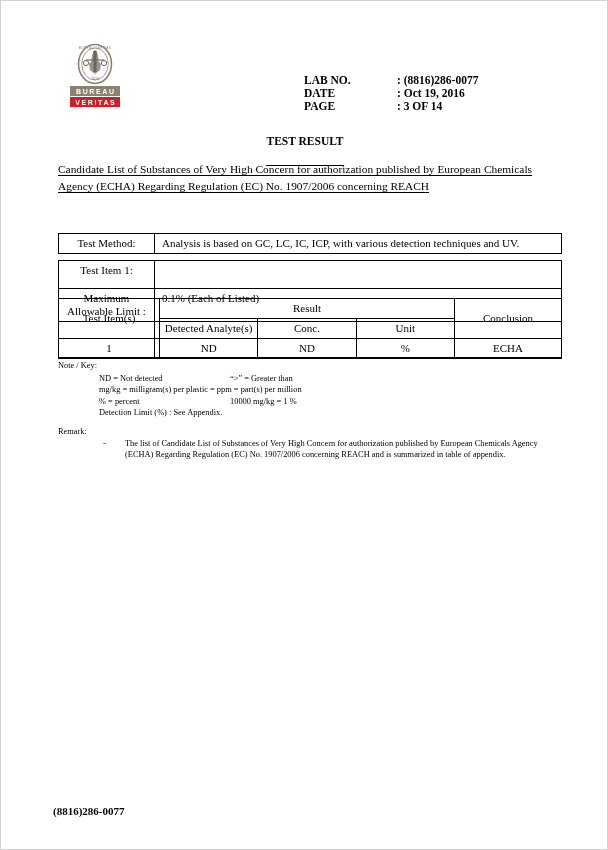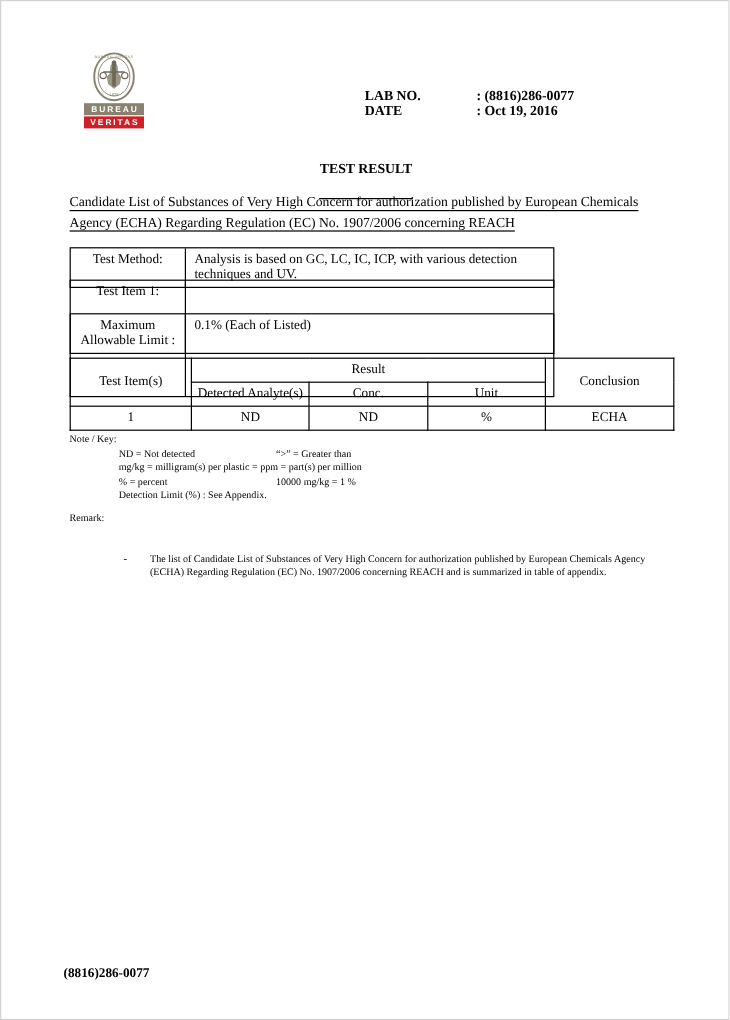--- a/index.html
+++ b/index.html
@@ -103,25 +103,26 @@
   .subject-title span {
     box-decoration-break: clone;
     -webkit-box-decoration-break: clone;
     border-bottom: 1.2px solid #000;
   }
 
   
   .infobox {
     position: absolute;
     left: 57px;
-    width: 404px;
+    width: 504px;
     border: 1.2px solid #000;
     box-sizing: border-box;
     display: flex;
     font-size: 11px;
+    margin-top: 27px;
   }
   .infobox .ib-label {
     width: 96px;
     flex: 0 0 96px;
     border-right: 1.2px solid #000;
     box-sizing: border-box;
     padding: 3px 6px;
     text-align: center;
     line-height: 13px;
   }
@@ -176,21 +177,21 @@
 
   
   .remark-block {
     position: absolute;
     left: 57px;
     top: 425px;
     width: 504px;
     font-size: 8.4px;
     line-height: 11.6px;
   }
-  .remark-label { margin-bottom: 22px; }
+  .remark-label { margin-bottom: 0; }
   .remark-item {
     display: flex;
     margin-left: 45px;
   }
   .remark-bullet {
     flex: 0 0 22px;
     font-size: 9px;
     line-height: 11.6px;
   }
   .remark-text {
@@ -232,20 +233,24 @@
     </div>
 
     <div class="labinfo">
       <div class="labinfo-row">
         <div class="labinfo-key">LAB NO.</div>
         <div class="labinfo-val">: (8816)286-0077</div>
       </div>
       <div class="labinfo-row">
         <div class="labinfo-key">DATE</div>
         <div class="labinfo-val">: Oct 19, 2016</div>
+      </div>
+      <div class="labinfo-row">
+        <div class="labinfo-key">PAGE</div>
+        <div class="labinfo-val">: 3 OF 14</div>
       </div>
     </div>
   </div>
 
   <div class="test-result-title">
     <span>TEST RESULT</span>
   </div>
 
   <div class="subject-title">
     <span>Candidate List of Substances of Very High Concern for authorization published by European Chemicals</span><br>

